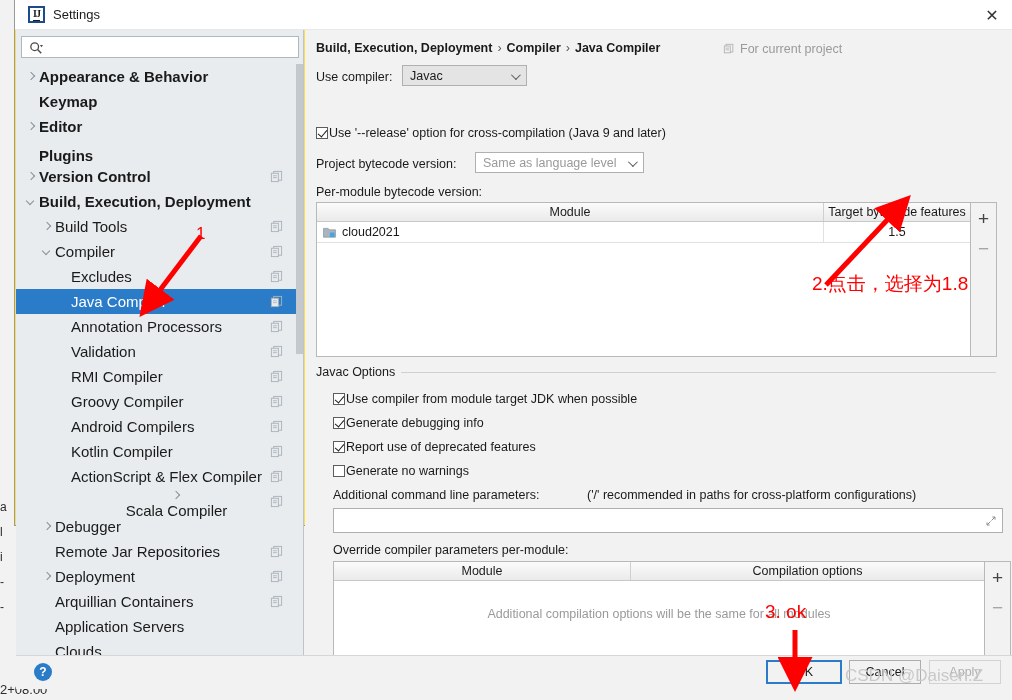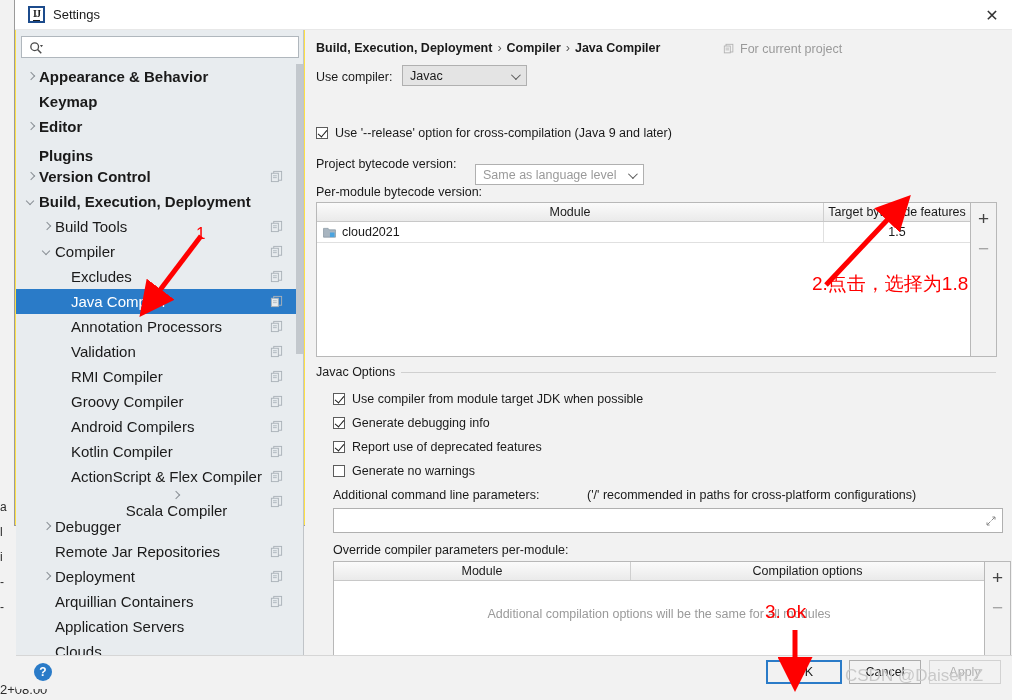--- a/index.html
+++ b/index.html
@@ -178,21 +178,21 @@
     position: absolute; right: 8px; top: 7px;
     width: 7px; height: 7px;
     border-right: 1.4px solid #5a5a5a; border-bottom: 1.4px solid #5a5a5a;
     transform: rotate(45deg) translateY(-2px);
   }
   .combo .ctxt.placeholder { color: #9a9a9a; }
 
   
   .cb-row {
     position: absolute;
-    display: flex; align-items: center; gap: 7px;
+    display: flex; align-items: center; gap: 1px;
     font-size: 12.5px; color: #1a1a1a; white-space: nowrap;
     cursor: default;
   }
   .cb {
     width: 12px; height: 12px; flex: 0 0 12px;
     border: 1px solid #5c5c5c; background: #ffffff;
     position: relative;
   }
   .cb.checked::after {
     content: ""; position: absolute; left: 3px; top: 0px;
@@ -565,21 +565,21 @@
       <span class="ctxt">Javac</span>
       <span class="caret"></span>
     </div>
 
     <div class="cb-row" style="left:11px; top:96px;">
       <span class="cb checked"></span>
       <span>Use '--release' option for cross-compilation (Java 9 and later)</span>
     </div>
 
     <div class="lbl" style="left:11px; top:127px;">Project bytecode version:</div>
-    <div class="combo white" style="left:170px; top:122px; width:169px;margin-top:12px;">
+    <div class="combo white" style="left:170px; top:122px; width:169px;">
       <span class="ctxt placeholder">Same as language level</span>
       <span class="caret"></span>
     </div>
 
     <div class="lbl" style="left:11px; top:155px;">Per-module bytecode version:</div>
 
     <div class="tbl" style="left:11px; top:172px; width:655px; height:155px;">
       <div class="tbl-head">
         <div class="th-div" style="width:507px;">Module</div>
         <div style="width:146px;">Target bytecode features</div>

